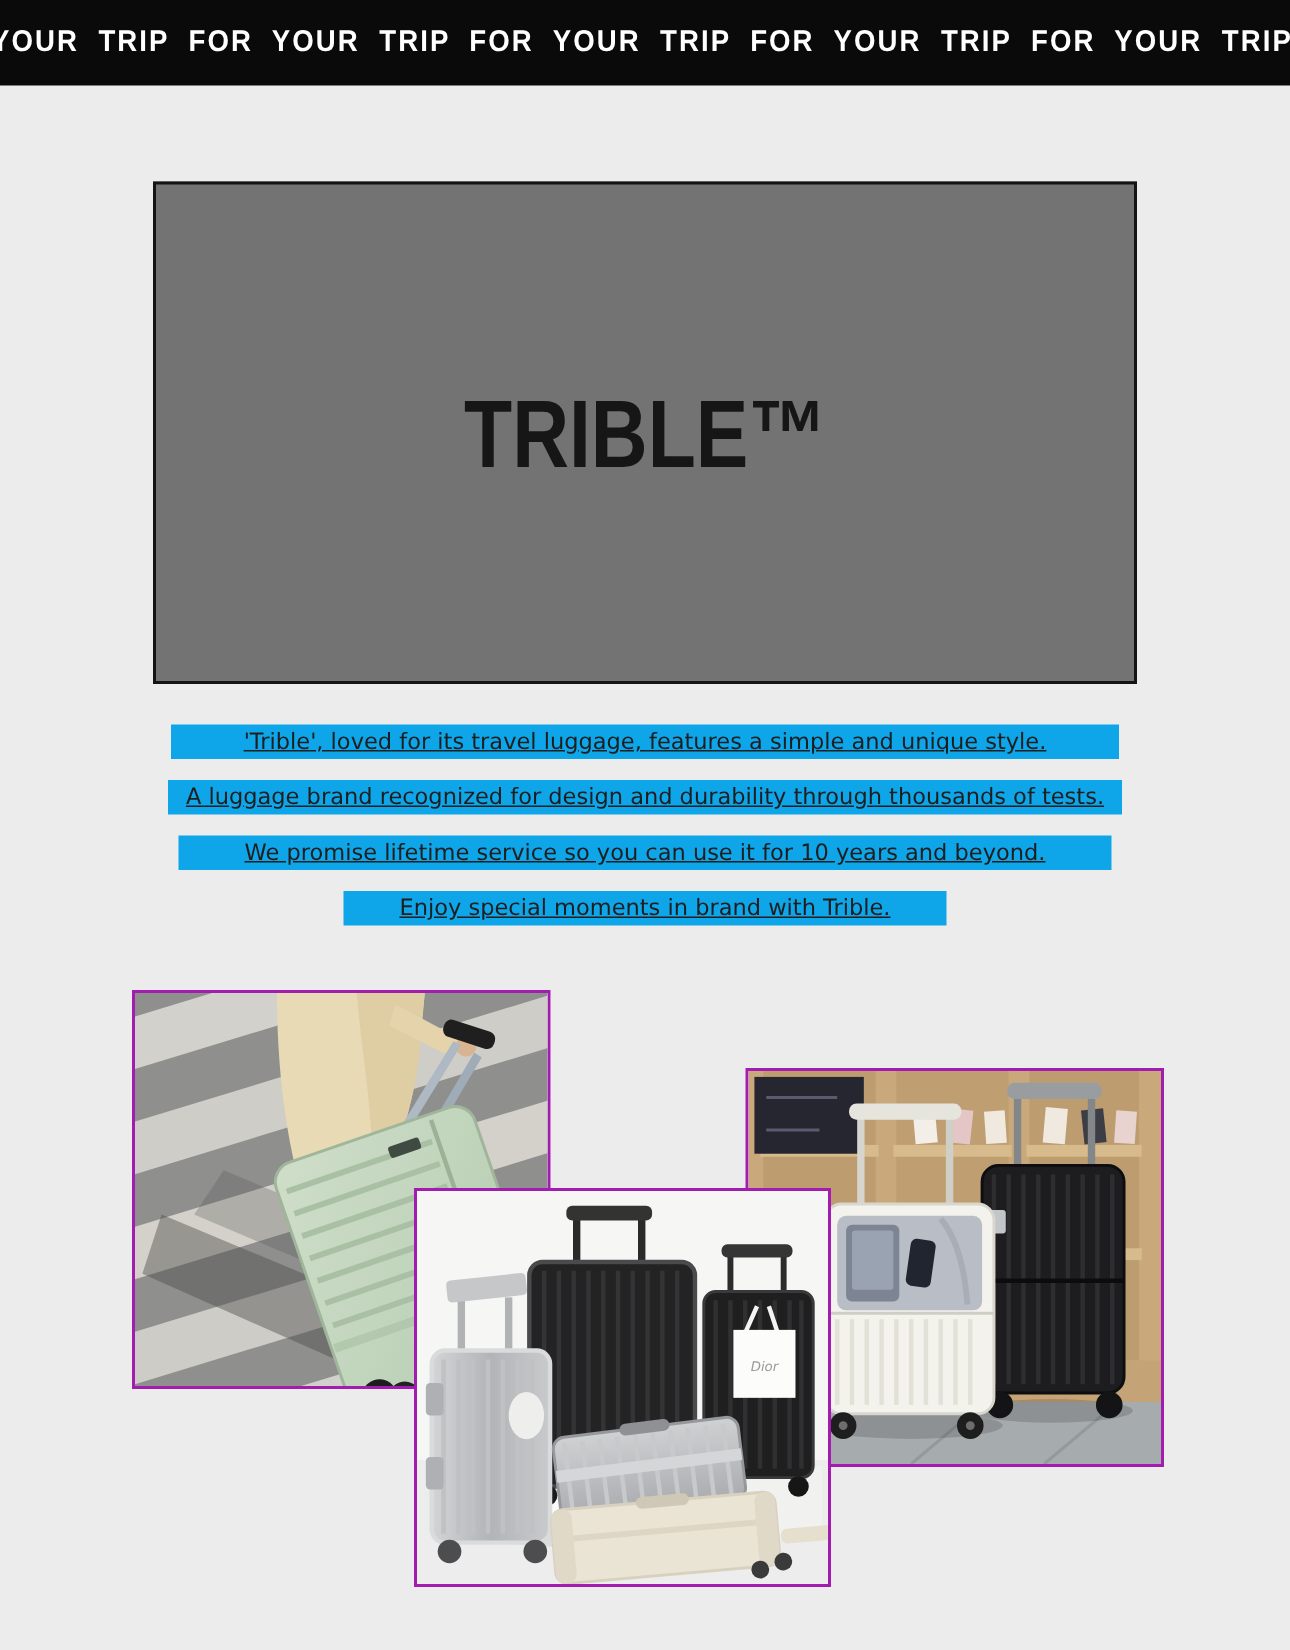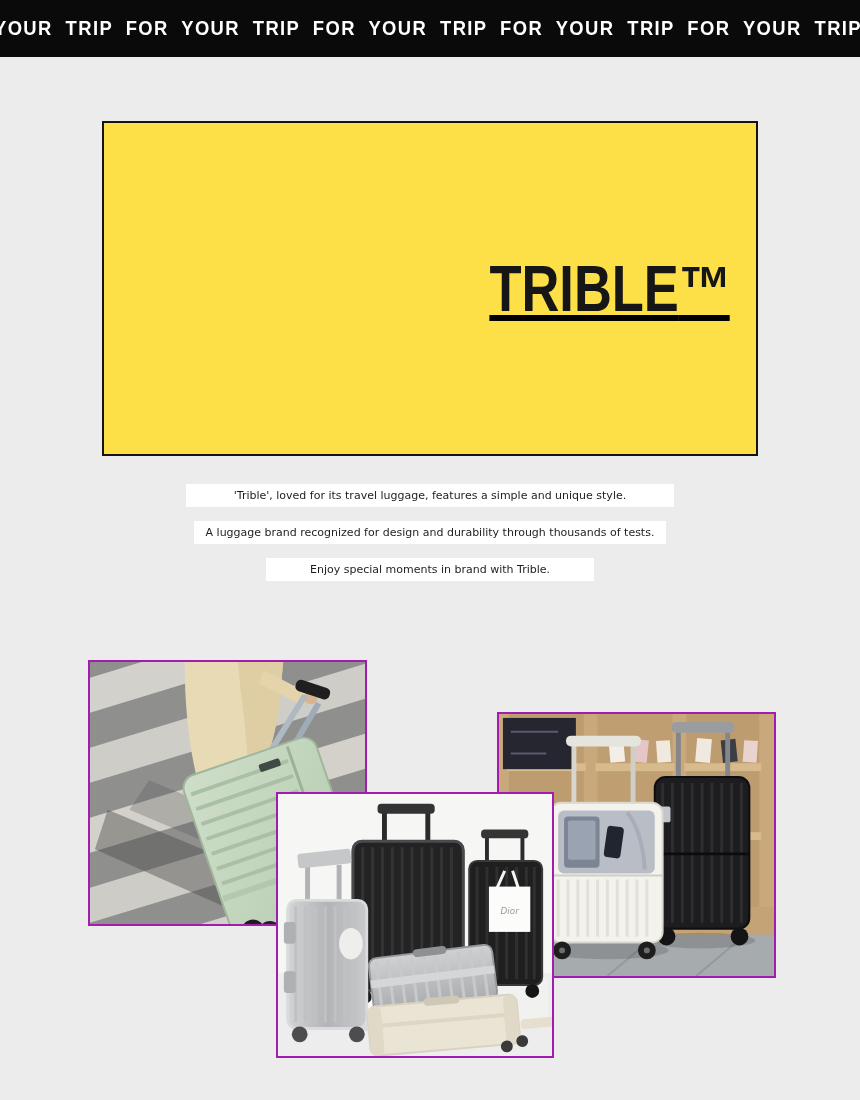--- a/index.html
+++ b/index.html
@@ -7,29 +7,29 @@
   .page{position:relative;width:860px;height:1100px;background:#ececec;overflow:hidden;}
 
   
   .marquee{position:absolute;left:0;top:0;width:860px;height:57px;background:#0a0a0a;overflow:hidden;}
   .marquee-text{display:inline-block;white-space:nowrap;line-height:57px;margin-left:-6px;
     color:#ffffff;font-family:"Liberation Sans",sans-serif;font-weight:700;font-size:20px;
     letter-spacing:1.5px;word-spacing:7px;transform:scaleX(0.92);transform-origin:left center;}
 
   
   .logo-box{position:absolute;left:102px;top:121px;width:656px;height:335px;box-sizing:border-box;
-    border:2px solid #141414;background:#fde047;display:flex;align-items:center;justify-content:flex-end;text-decoration:underline;}
+    border:2px solid #141414;background:#737373;display:flex;align-items:center;justify-content:center;}
   .logo{font-family:"Liberation Sans",sans-serif;font-weight:700;font-size:64px;color:#161616;
     letter-spacing:0px;transform:scaleX(0.82);white-space:nowrap;}
   .logo .tm{letter-spacing:-2px;}
 
   
   .intro{position:absolute;left:0;top:482px;width:860px;text-align:center;}
   .intro .line{margin:0 0 14px 0;line-height:23px;height:23px;}
-  .intro .band{display:inline-block;background:#ffffff;color:#1e1e1e;font-size:11px;line-height:23px;}
+  .intro .band{display:inline-block;background:#0ea5e9;color:#1e1e1e;font-size:15px;line-height:23px;text-decoration:underline;}
   .intro .line:nth-child(1) .band{padding:0 48px;}
   .intro .line:nth-child(2) .band{padding:0 12px;}
   .intro .line:nth-child(3) .band{padding:0 44px;}
   .intro .line:nth-child(4) .band{padding:0 37px;}
 
   
   .gallery{position:absolute;left:0;top:0;width:860px;height:1100px;pointer-events:none;}
   .photo{position:absolute;box-sizing:border-box;border:2px solid #a21caf;background:#fff;}
   .photo svg{display:block;width:100%;height:100%;}
   .photo-left{left:88px;top:660px;width:279px;height:266px;z-index:1;}
@@ -47,20 +47,21 @@
 
   <div class="logo-box">
     <div class="logo">
       <span>TRIBLE</span><span class="tm">™</span>
     </div>
   </div>
 
   <div class="intro">
     <p class="line"><span class="band">'Trible', loved for its travel luggage, features a simple and unique style.</span></p>
     <p class="line"><span class="band">A luggage brand recognized for design and durability through thousands of tests.</span></p>
+    <p class="line"><span class="band">We promise lifetime service so you can use it for 10 years and beyond.</span></p>
     <p class="line"><span class="band">Enjoy special moments in brand with Trible.</span></p>
   </div>
 
   <div class="gallery">
 
     <figure class="photo photo-left" style="margin:0;">
       <svg viewBox="0 0 279 266" preserveAspectRatio="none">
         <defs>
           <linearGradient id="mintg" x1="0" y1="0" x2="1" y2="1">
             <stop offset="0" stop-color="#cfdec9"></stop>

